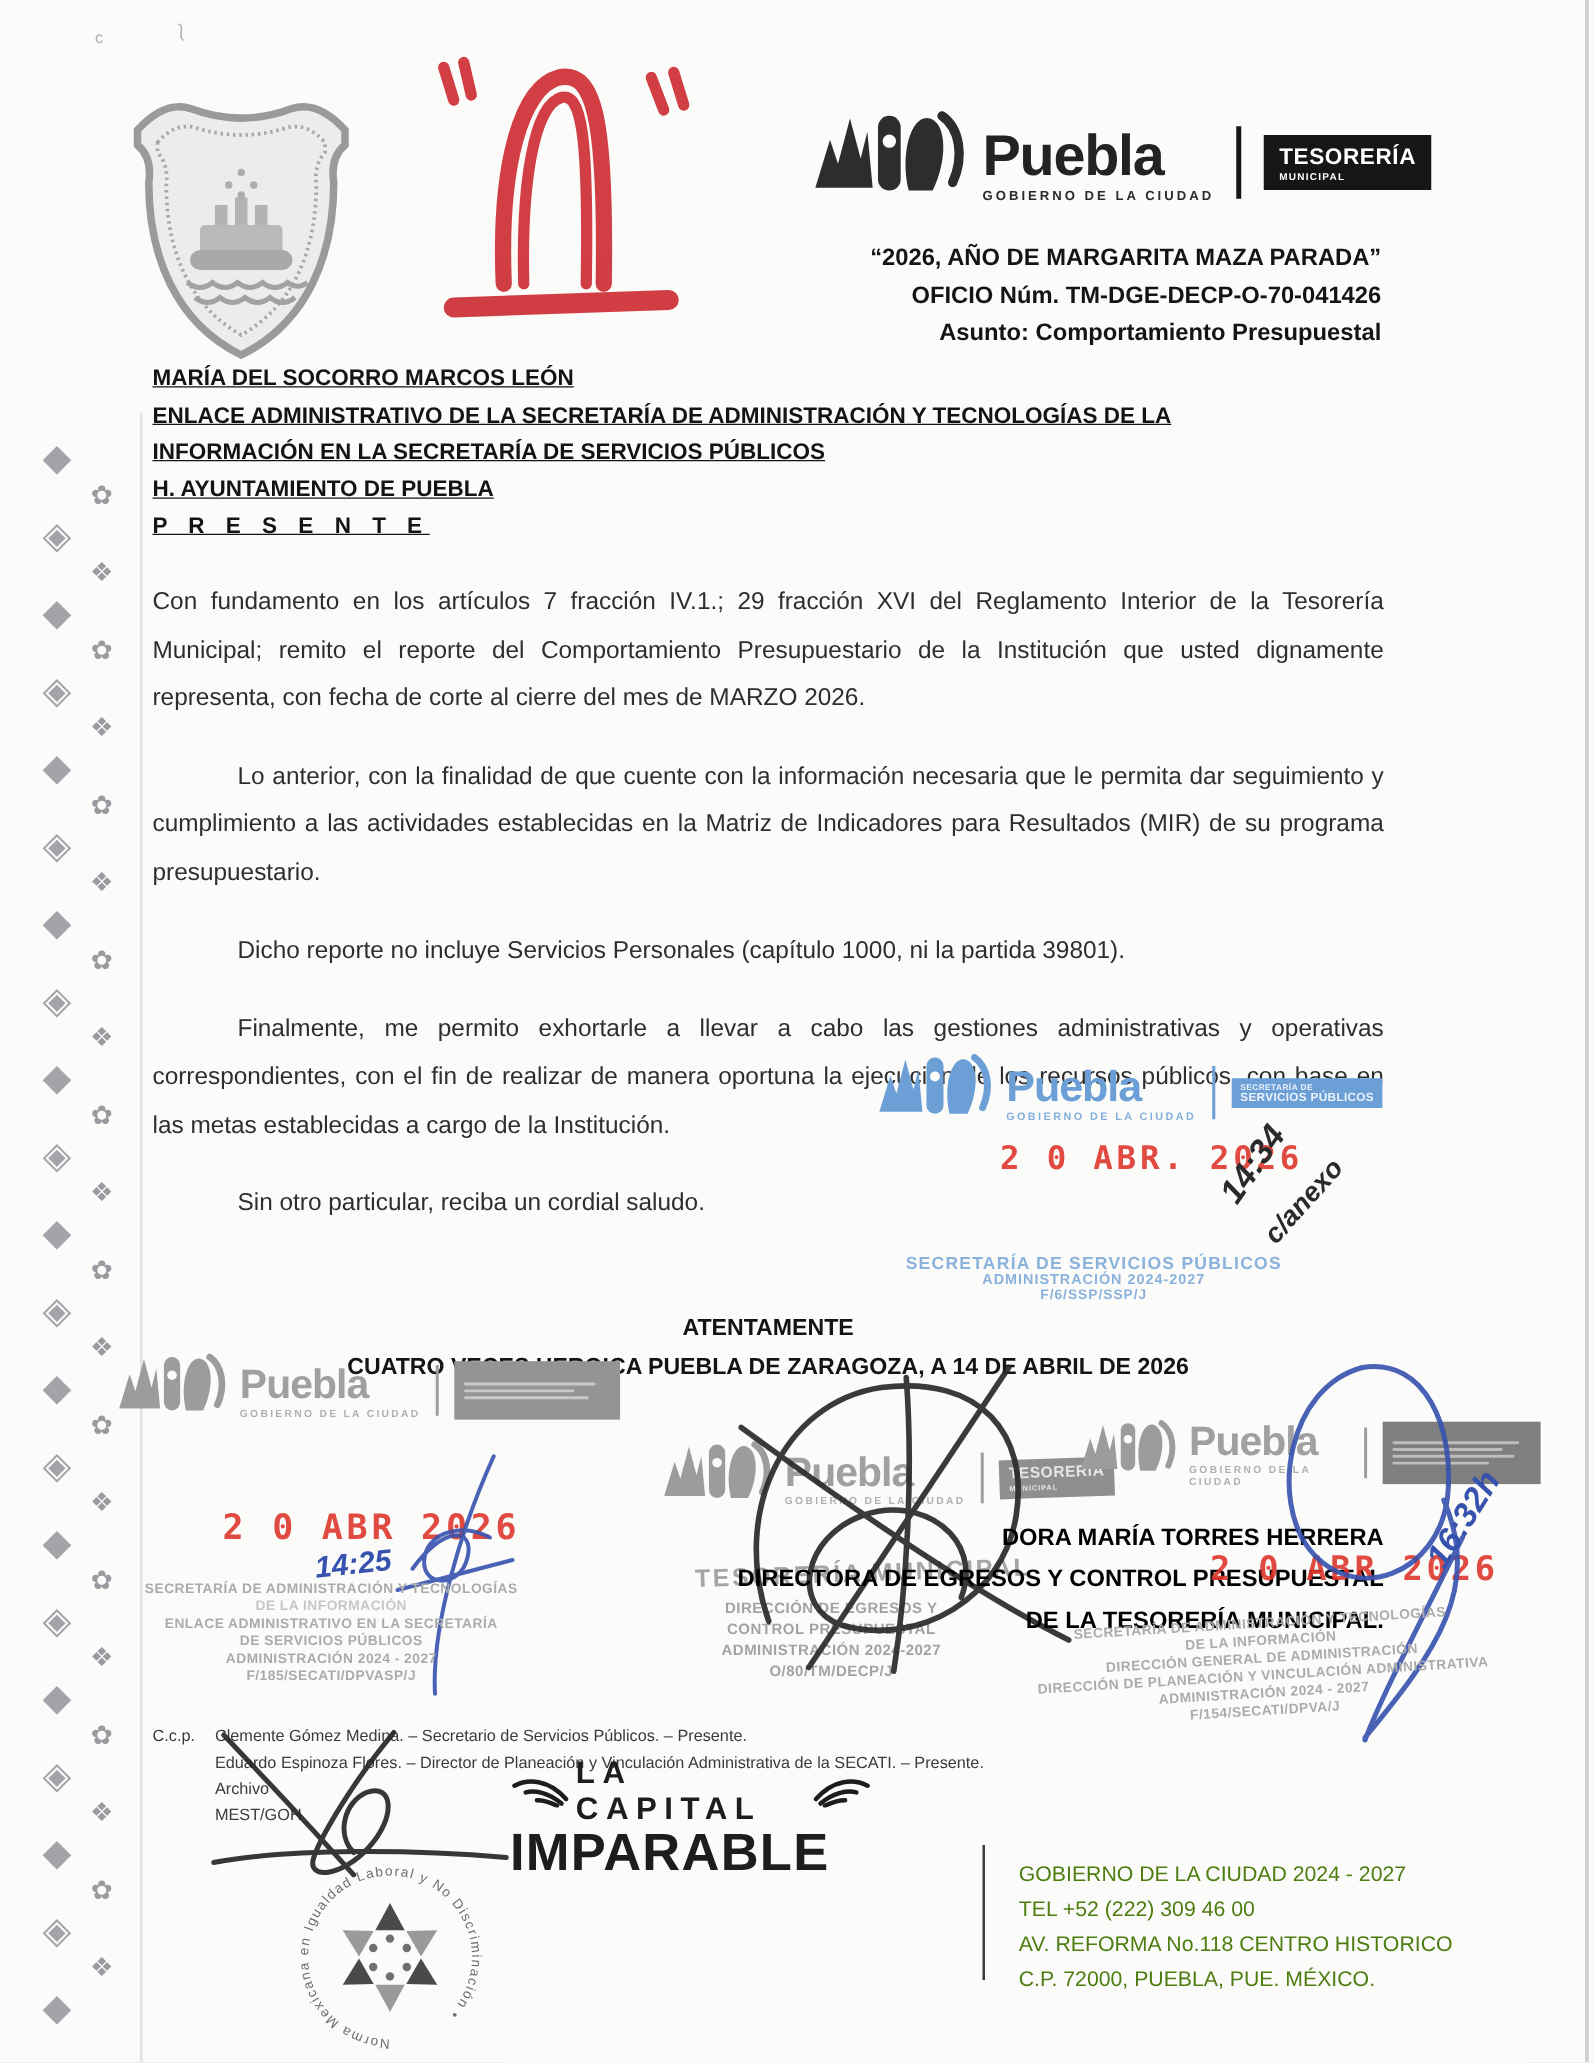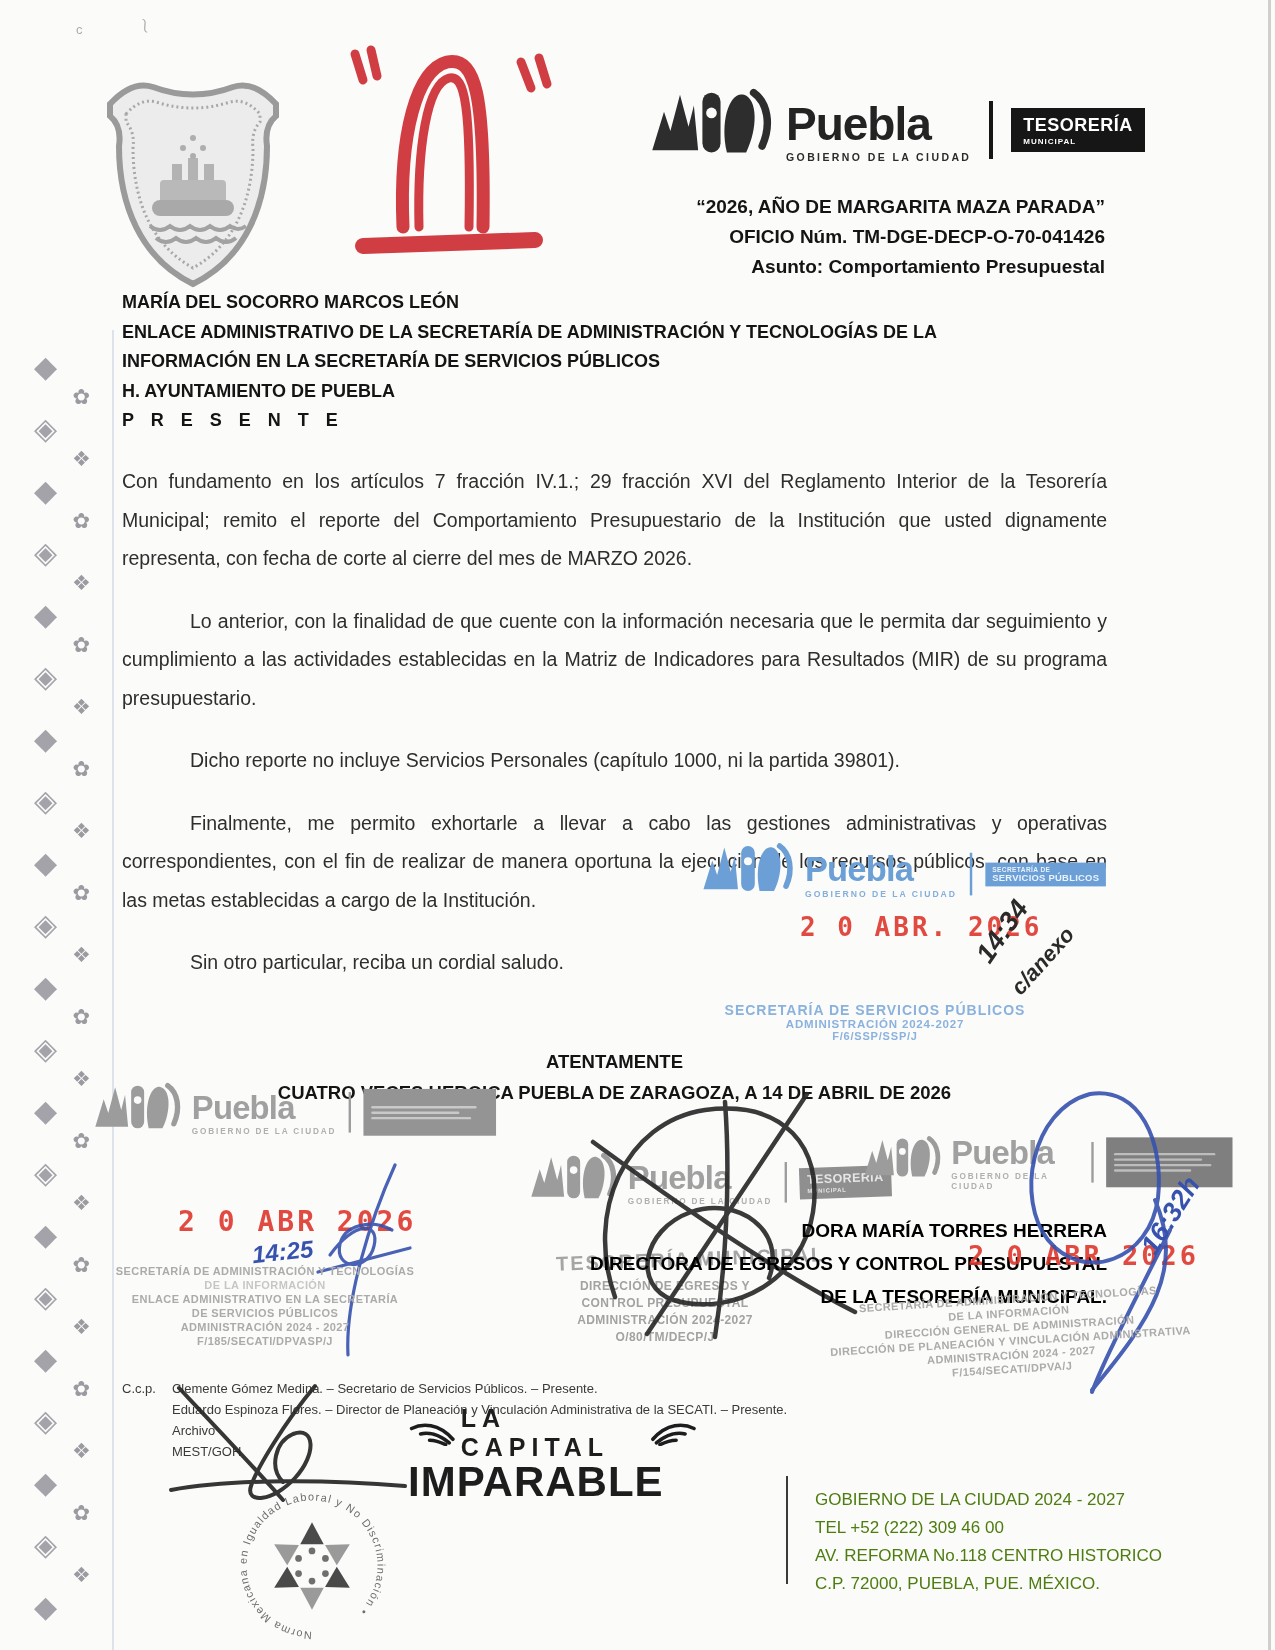--- a/index.html
+++ b/index.html
@@ -21,21 +21,21 @@
   .wordmark{font-weight:800;letter-spacing:-1px;color:#232323;}
   .brand-textcol{display:flex;flex-direction:column;align-items:flex-start;}
   .tagline{font-weight:700;font-size:10.5px;letter-spacing:2.4px;color:#2b2b2b;}
   .brand-sep{width:4px;height:58px;background:#161616;margin:0 8px;}
   .brandbox{background:#161616;color:#fff;padding:7px 12px 6px;}
   .brandbox .l1{font-weight:800;font-size:18px;letter-spacing:.5px;}
   .brandbox .l2{font-weight:700;font-size:8px;letter-spacing:1px;margin-top:1px;}
   .hdr-lines{left:0;top:192px;width:1105px;text-align:right;font-weight:700;}
   .hdr-lines div{font-size:19px;line-height:30px;color:#141414;margin-left:48px;}
   
-  .recipient{left:122px;top:288px;font-weight:700;font-size:18px;line-height:29.5px;color:#141414;}
+  .recipient{left:122px;top:288px;font-weight:700;font-size:18px;line-height:29.5px;color:#141414;text-decoration:underline;}
   .spaced{letter-spacing:6px;}
   .body-block{left:122px;top:462px;width:985px;font-size:19.5px;line-height:38.5px;
               text-align:justify;color:#2e2e2e;}
   .body-block p{margin:0 0 24px 0;}
   .body-block p.ind{text-indent:68px;}
   .closing{margin-top:58px;}
   
   .gray{color:#9c9c9c;}
   .stamp-lines{text-align:center;font-size:11px;line-height:14px;font-weight:700;
                letter-spacing:.4px;color:#ababab;}

